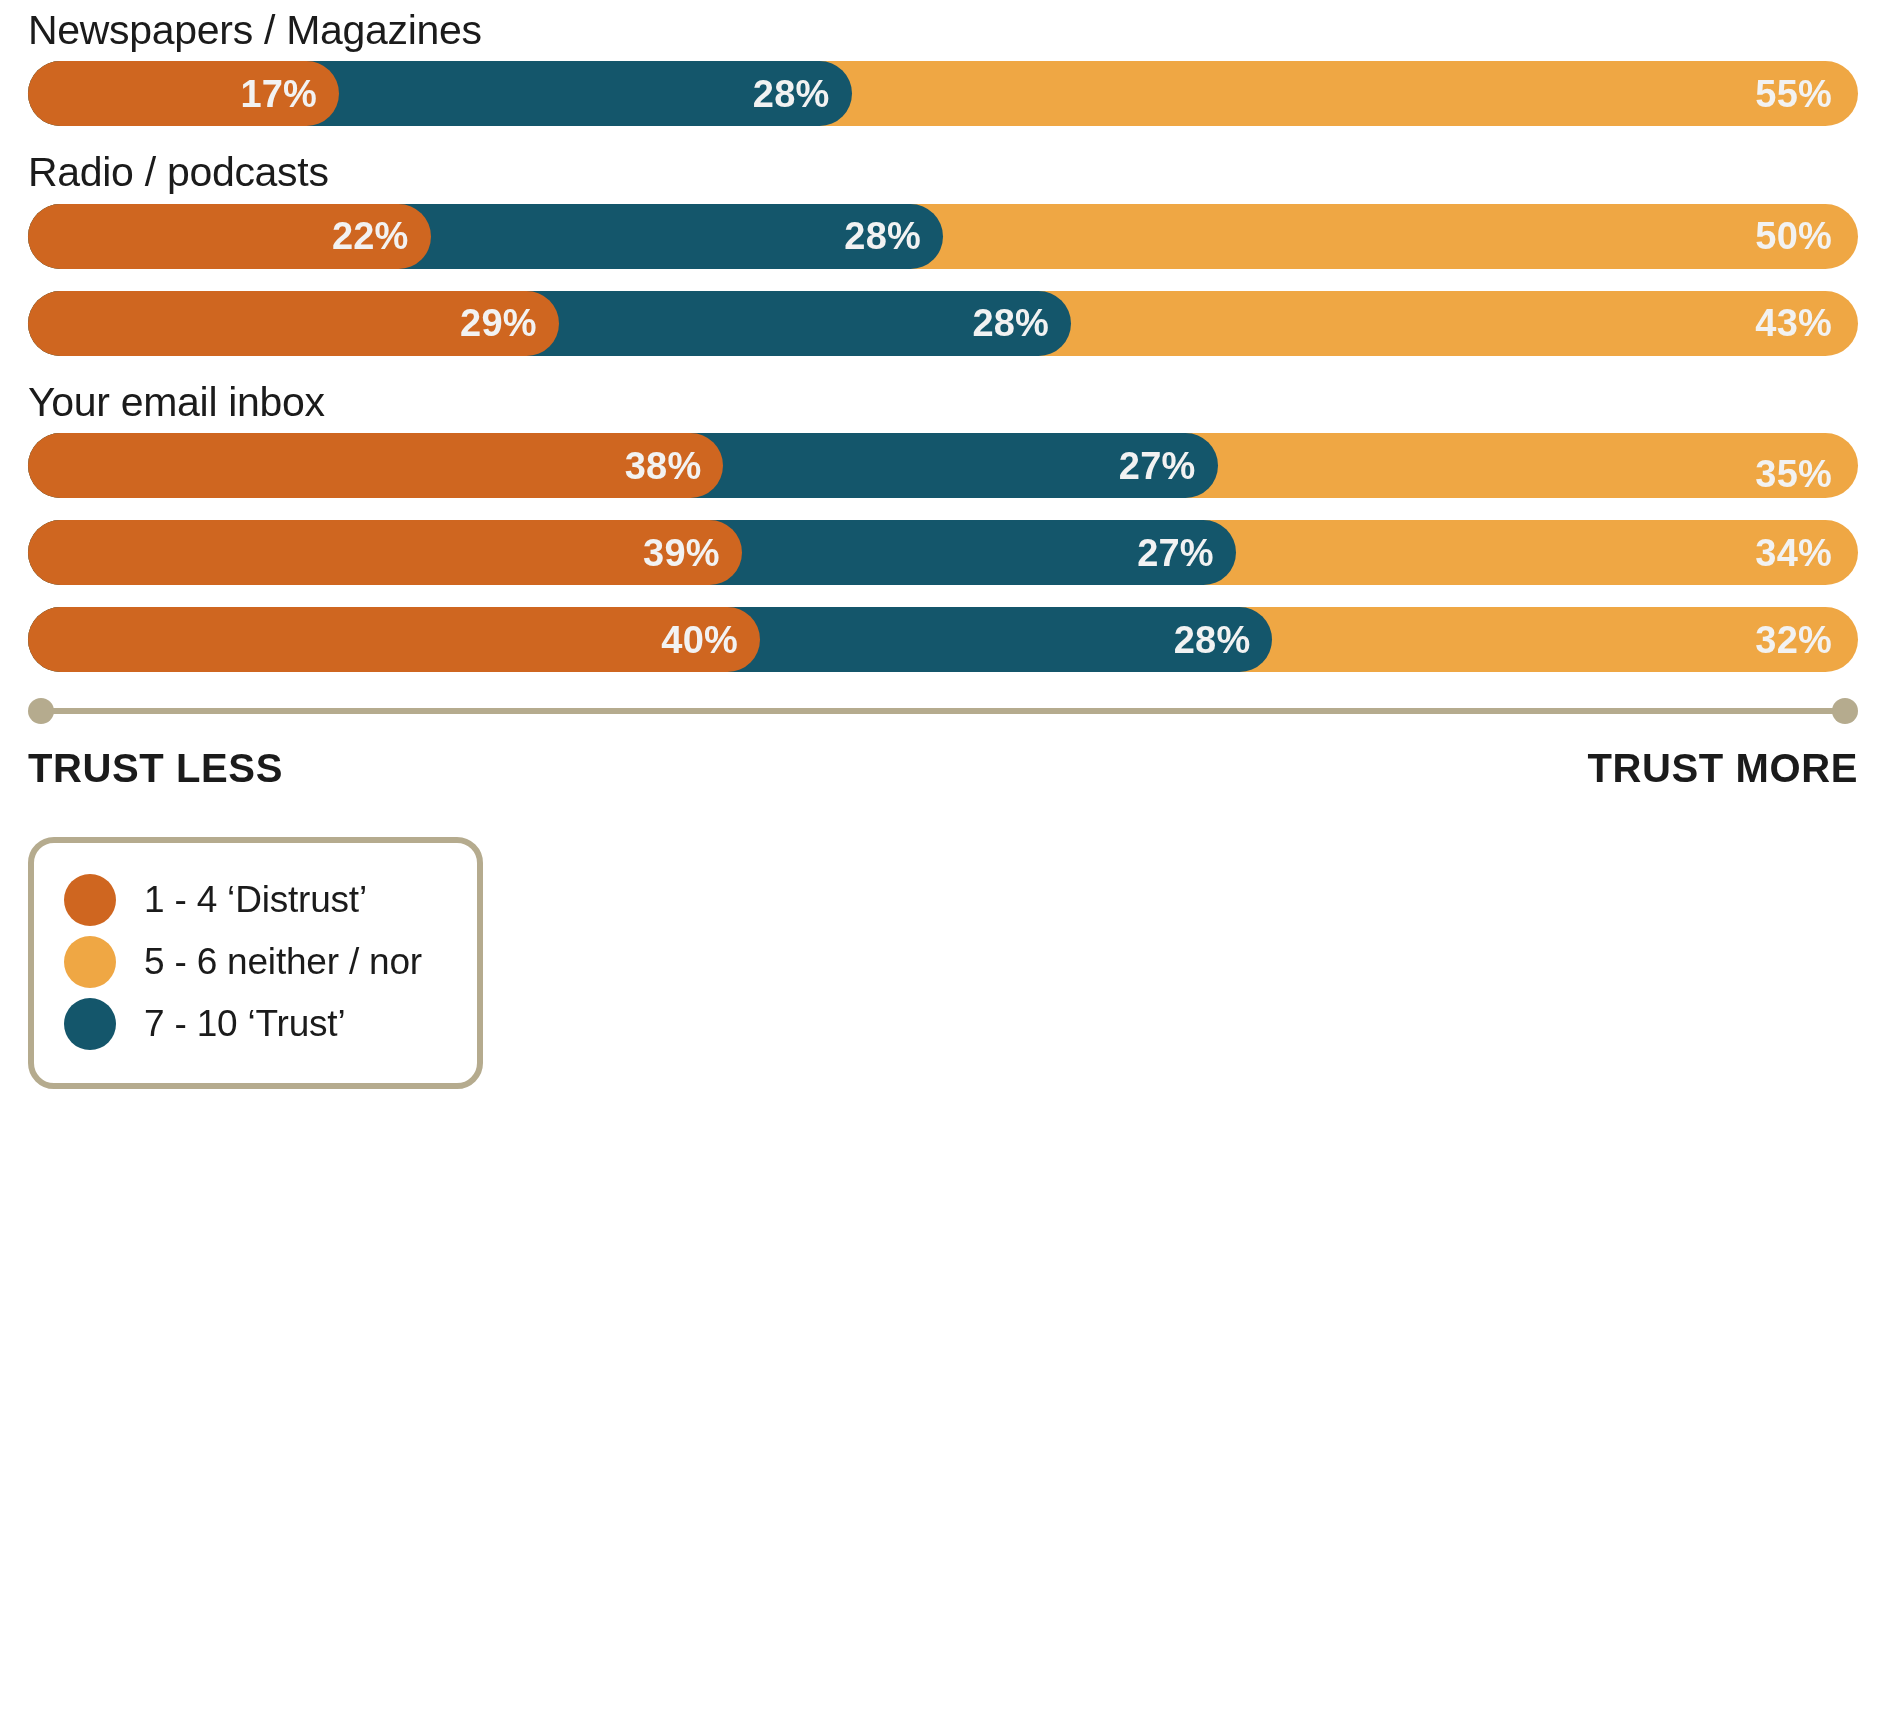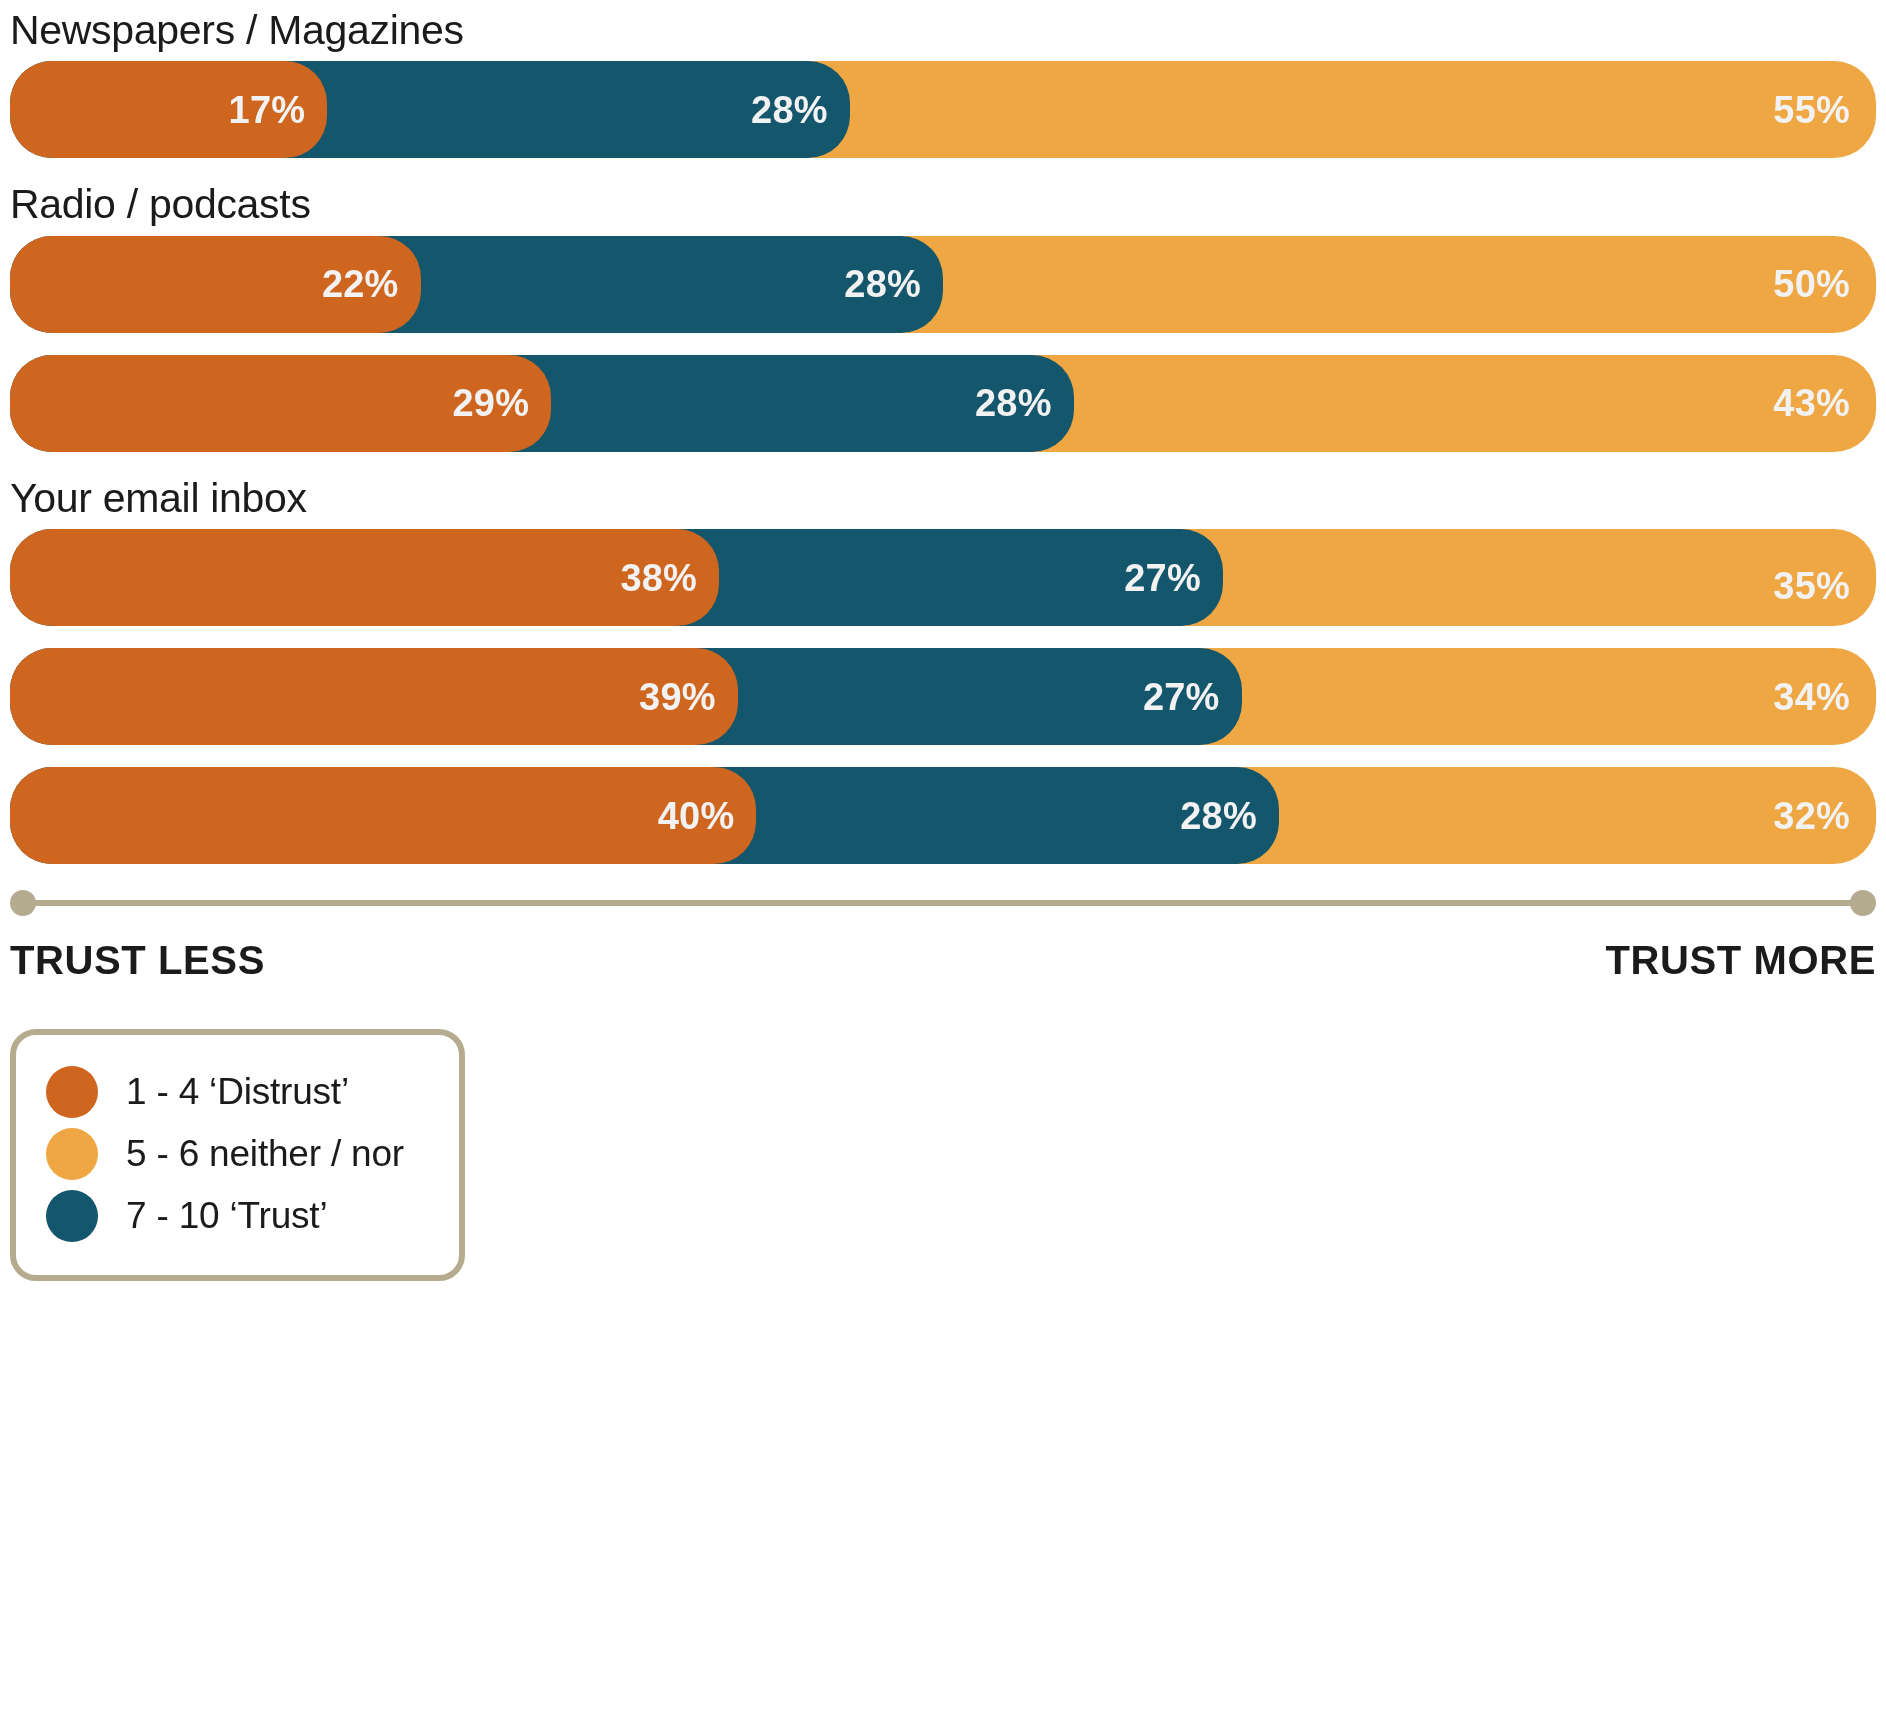--- a/index.html
+++ b/index.html
@@ -9,42 +9,42 @@
     height: 1713px;
     background: #ffffff;
     font-family: "Liberation Sans", sans-serif;
     overflow: hidden;
   }
 
   #chart-root {
     position: relative;
     width: 1886px;
     height: 1713px;
-    padding: 0 10px;
+    padding: 0 28px;
   }
 
   
   .bar-rows { padding-top: 6px; }
 
   .bar-row { margin-bottom: 22px; }
 
   .row-label {
     font-size: 41px;
     line-height: 1.18;
     color: #1b1b1b;
     font-weight: 400;
     letter-spacing: -0.3px;
     padding-bottom: 7px;
     white-space: nowrap;
   }
 
   .bar-track {
     position: relative;
     width: 100%;
-    height: 97px;
+    height: 65px;
     border-radius: 42px;
     overflow: visible;
   }
 
   
   .seg-neither {
     position: absolute;
     left: 0; top: 0; bottom: 0;
     width: 100%;
     background: #EFA744;

